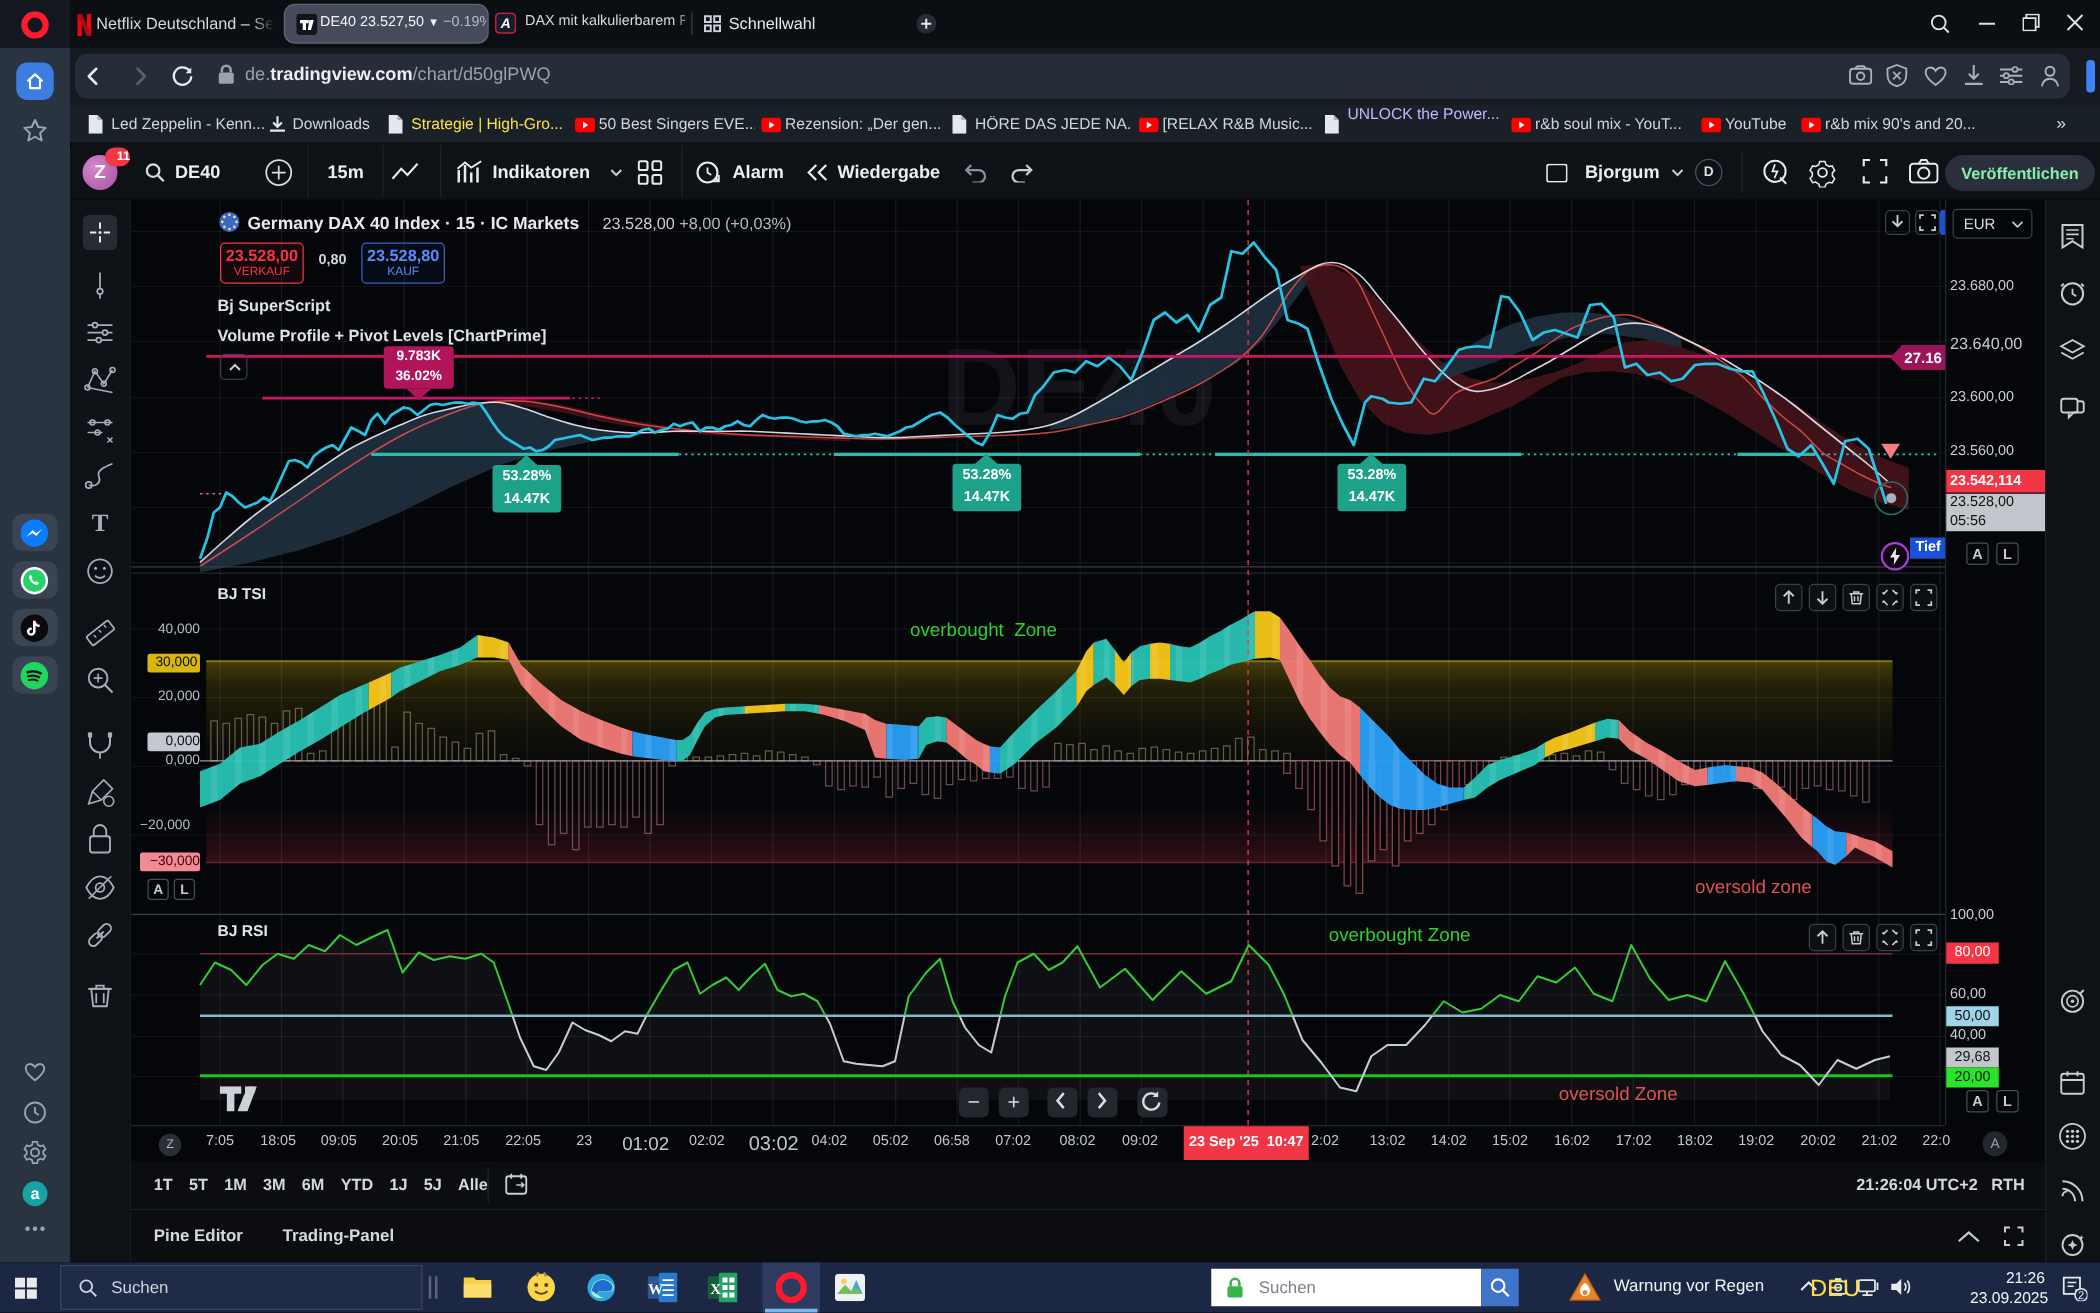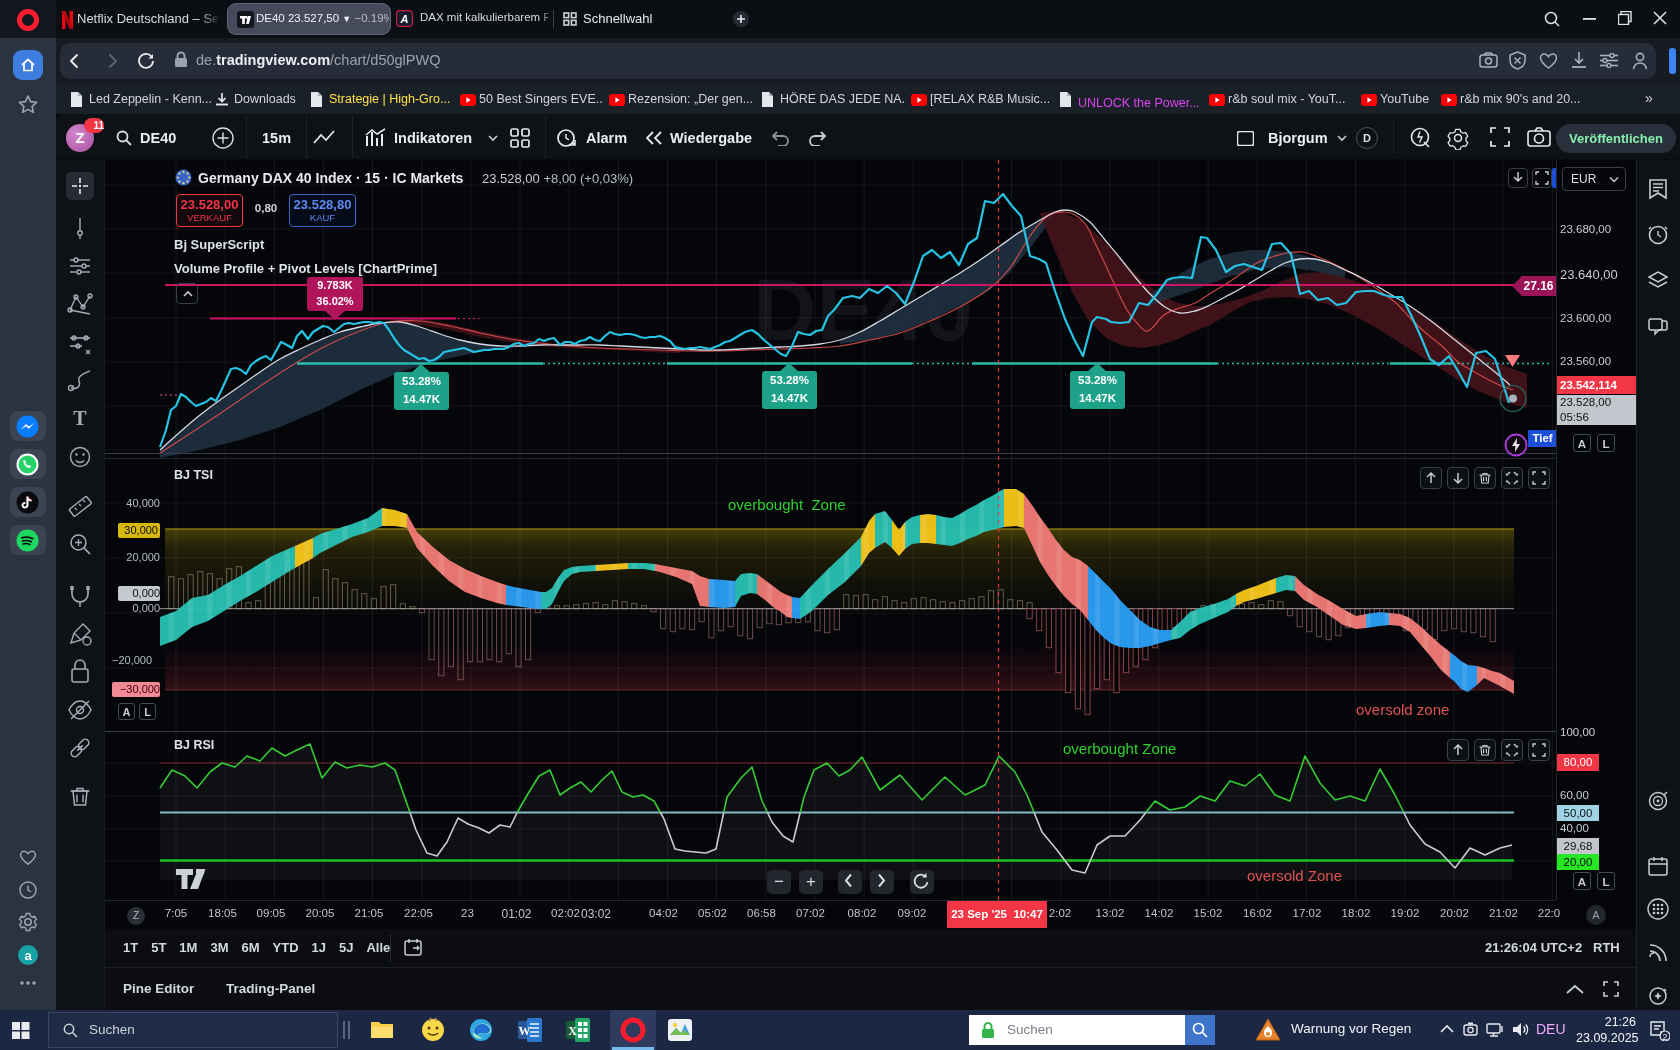--- a/index.html
+++ b/index.html
@@ -140,21 +140,21 @@
 <div class="abs" style="left:780px;top:92px;width:125px;height:16px;font-size:12.5px;color:#d2d6db;white-space:nowrap;overflow:hidden">HÖRE DAS JEDE NA...</div>
 <svg class="abs" style="left:911px;top:94px" width="16" height="12" viewBox="0 0 16 12">
     <rect width="16" height="12" rx="3" fill="#f00"></rect>
     <path d="M6.4 3.2 10.6 6 6.4 8.8z" fill="#fff"></path>
   </svg>
 <div class="abs" style="left:930px;top:92px;width:125px;height:16px;font-size:12.5px;color:#d2d6db;white-space:nowrap;overflow:hidden">[RELAX R&amp;B Music...</div>
 <svg class="abs" style="left:1059px;top:92px" width="13" height="15" viewBox="0 0 13 15">
     <path d="M1 0h7l4 4v11H1z" fill="#e4e7eb"></path>
     <path d="M8 0l4 4H8z" fill="#aab0b8"></path>
   </svg>
-<div class="abs" style="left:1078px;top:96px;width:125px;height:16px;font-size:12.5px;color:#d946ef;white-space:nowrap;overflow:hidden">UNLOCK the Power...</div>
+<div class="abs" style="left:1078px;top:84px;width:125px;height:16px;font-size:12.5px;color:#c4b5fd;white-space:nowrap;overflow:hidden">UNLOCK the Power...</div>
 <svg class="abs" style="left:1209px;top:94px" width="16" height="12" viewBox="0 0 16 12">
     <rect width="16" height="12" rx="3" fill="#f00"></rect>
     <path d="M6.4 3.2 10.6 6 6.4 8.8z" fill="#fff"></path>
   </svg>
 <div class="abs" style="left:1228px;top:92px;width:125px;height:16px;font-size:12.5px;color:#d2d6db;white-space:nowrap;overflow:hidden">r&amp;b soul mix - YouT...</div>
 <svg class="abs" style="left:1361px;top:94px" width="16" height="12" viewBox="0 0 16 12">
     <rect width="16" height="12" rx="3" fill="#f00"></rect>
     <path d="M6.4 3.2 10.6 6 6.4 8.8z" fill="#fff"></path>
   </svg>
 <div class="abs" style="left:1380px;top:92px;width:125px;height:16px;font-size:12.5px;color:#d2d6db;white-space:nowrap;overflow:hidden">YouTube</div>
@@ -947,23 +947,23 @@
   </svg>
 <div class="abs" style="left:105px;top:900px;width:1451px;height:29px;background:#05060a;border-top:1px solid #23272e"></div>
 <div class="abs" style="left:127px;top:907px;width:18px;height:18px;background:#2a2e37;border-radius:50%;color:#b8bcc4;font-size:10px;text-align:center;line-height:18px">Z</div>
 <div class="abs" style="left:151px;top:907px;width:50px;height:14px;font-size:11.5px;color:#c2c5cb;text-align:center">7:05</div>
 <div class="abs" style="left:197.5px;top:907px;width:50px;height:14px;font-size:11.5px;color:#c2c5cb;text-align:center">18:05</div>
 <div class="abs" style="left:246px;top:907px;width:50px;height:14px;font-size:11.5px;color:#c2c5cb;text-align:center">09:05</div>
 <div class="abs" style="left:295px;top:907px;width:50px;height:14px;font-size:11.5px;color:#c2c5cb;text-align:center">20:05</div>
 <div class="abs" style="left:344px;top:907px;width:50px;height:14px;font-size:11.5px;color:#c2c5cb;text-align:center">21:05</div>
 <div class="abs" style="left:393.5px;top:907px;width:50px;height:14px;font-size:11.5px;color:#c2c5cb;text-align:center">22:05</div>
 <div class="abs" style="left:442.5px;top:907px;width:50px;height:14px;font-size:11.5px;color:#c2c5cb;text-align:center">23</div>
-<div class="abs" style="left:491.5px;top:907px;width:50px;height:14px;font-size:12px;color:#c2c5cb;text-align:center">01:02</div>
+<div class="abs" style="left:491.5px;top:907px;width:50px;height:14px;font-size:15px;color:#c2c5cb;text-align:center">01:02</div>
 <div class="abs" style="left:540.5px;top:907px;width:50px;height:14px;font-size:11.5px;color:#c2c5cb;text-align:center">02:02</div>
-<div class="abs" style="left:571px;top:907px;width:50px;height:14px;font-size:12px;color:#c2c5cb;text-align:center">03:02</div>
+<div class="abs" style="left:589px;top:907px;width:50px;height:14px;font-size:16px;color:#c2c5cb;text-align:right">03:02</div>
 <div class="abs" style="left:638.5px;top:907px;width:50px;height:14px;font-size:11.5px;color:#c2c5cb;text-align:center">04:02</div>
 <div class="abs" style="left:687.5px;top:907px;width:50px;height:14px;font-size:11.5px;color:#c2c5cb;text-align:center">05:02</div>
 <div class="abs" style="left:736.5px;top:907px;width:50px;height:14px;font-size:11.5px;color:#c2c5cb;text-align:center">06:58</div>
 <div class="abs" style="left:785.5px;top:907px;width:50px;height:14px;font-size:11.5px;color:#c2c5cb;text-align:center">07:02</div>
 <div class="abs" style="left:837px;top:907px;width:50px;height:14px;font-size:11.5px;color:#c2c5cb;text-align:center">08:02</div>
 <div class="abs" style="left:887px;top:907px;width:50px;height:14px;font-size:11.5px;color:#c2c5cb;text-align:center">09:02</div>
 <div class="abs" style="left:1035px;top:907px;width:50px;height:14px;font-size:11.5px;color:#c2c5cb;text-align:center">2:02</div>
 <div class="abs" style="left:1085px;top:907px;width:50px;height:14px;font-size:11.5px;color:#c2c5cb;text-align:center">13:02</div>
 <div class="abs" style="left:1134px;top:907px;width:50px;height:14px;font-size:11.5px;color:#c2c5cb;text-align:center">14:02</div>
 <div class="abs" style="left:1183px;top:907px;width:50px;height:14px;font-size:11.5px;color:#c2c5cb;text-align:center">15:02</div>
@@ -1093,20 +1093,20 @@
   </svg>
 <svg class="abs" style="left:1486px;top:1021px" width="18" height="17" viewBox="0 0 18 17">
     <rect x="1" y="3" width="13" height="9" rx="1" fill="none" stroke="#e8eaee" stroke-width="1.4"></rect>
     <path d="M4 15h8M7.5 12v3" stroke="#e8eaee" stroke-width="1.4"></path>
     <path d="M16 5v6" stroke="#e8eaee" stroke-width="1.4"></path>
   </svg>
 <svg class="abs" style="left:1510px;top:1020px" width="19" height="19" viewBox="0 0 19 19">
     <path d="M3 7v5h4l4 4V3L7 7z" fill="#e8eaee"></path>
     <path d="M13.5 6.5a4.5 4.5 0 0 1 0 6M15.8 4.5a8 8 0 0 1 0 10" stroke="#e8eaee" stroke-width="1.4" fill="none"></path>
   </svg>
-<div class="abs" style="left:1536px;top:1021px;width:36px;height:18px;font-size:14px;color:#f0abfc">DEU</div>
+<div class="abs" style="left:1448px;top:1021px;width:36px;height:18px;font-size:19px;color:#fde047">DEU</div>
 <div class="abs" style="left:1576px;top:1014px;width:60px;height:32px;font-size:12.5px;color:#f2f4f7;text-align:right;line-height:16px">21:26<br>23.09.2025</div>
 <svg class="abs" style="left:1648px;top:1019px" width="22" height="22" viewBox="0 0 22 22">
     <path d="M3 3h13v10l-3 3H3z" fill="none" stroke="#e8eaee" stroke-width="1.4"></path>
     <path d="M13 16v-3h3" fill="none" stroke="#e8eaee" stroke-width="1.4"></path>
     <path d="M6 7h7M6 10h5" stroke="#e8eaee" stroke-width="1.3"></path>
     <circle cx="17" cy="17" r="5" fill="#1c2743" stroke="#e8eaee" stroke-width="1.2"></circle>
     <text x="17" y="20.5" font-size="9" fill="#e8eaee" text-anchor="middle" font-family="Liberation Sans">2</text>
   </svg>
 </body></html>

